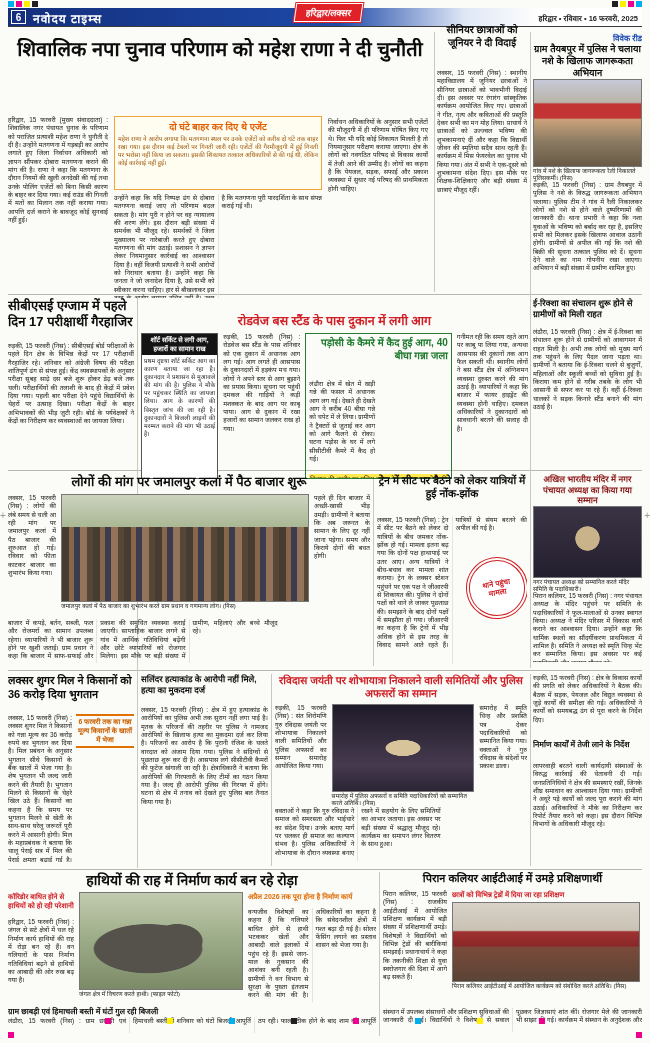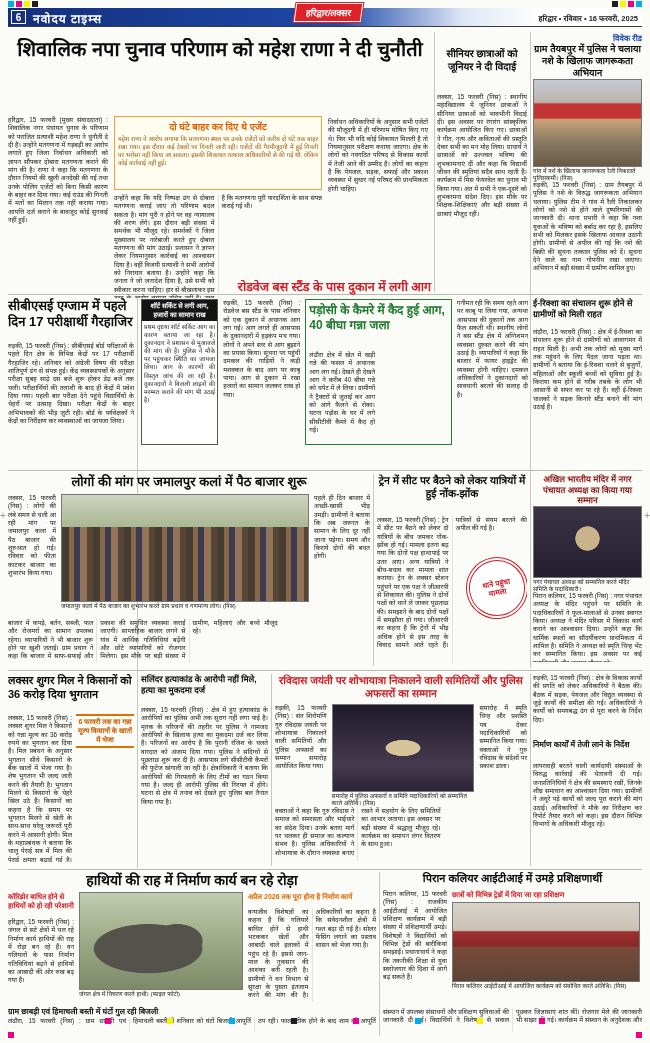--- a/index.html
+++ b/index.html
@@ -16,21 +16,21 @@
   .hl-red { color:#d01f26; }
   .hl-maroon { color:#8b1a1a; }
   .kicker { color:#1a4ab0; font-weight:bold; font-size:8px; text-align:right; height:11px; }
   .subhead-red { color:#d01f26; font-weight:bold; line-height:1.3; }
   .subhead-orange { color:#e06a00; font-weight:bold; font-size:7px; line-height:1.3; }
   .subhead-bold { font-weight:bold; font-size:8.5px; line-height:1.3; color:#101010; }
   .obox { border:1px solid #f0a43a; background:#fffcf0; padding:3px; height:74px; overflow:hidden; }
   .obox-hl { color:#e55f00; font-weight:bold; font-size:9.5px; text-align:center; margin-bottom:2px; }
   .obox-bt { color:#9a5200; font-size:6.2px; line-height:1.3; text-align:justify; }
   .gbox { border:1.5px solid #2a7a33; padding:3px; width:148px; height:100%; overflow:hidden; }
-  .gbox-hl { color:#1e7a2e; font-weight:bold; font-size:12px; line-height:1.25; text-align:left; margin-bottom:18px; }
+  .gbox-hl { color:#1e7a2e; font-weight:bold; font-size:10px; line-height:1.25; text-align:right; margin-bottom:18px; }
   .gbox-hi { background:#ffe94d; font-size:6.2px; line-height:1.3; text-align:justify; margin-top:2px; padding:1px; }
   .dbox { border:1px solid #555; width:78px; height:100%; overflow:hidden; background:#fff; }
   .dbox-h { background:#141414; color:#fff; font-size:6.6px; font-weight:bold; text-align:center; line-height:1.3; padding:2px; }
   .dbox-b { font-size:6.2px; line-height:1.3; text-align:justify; padding:2px; color:#222; }
   .photo { border:1px solid #777; }
   .cap { font-size:6px; line-height:1.2; color:#222; padding-top:1px; }
   .hrule { position:absolute; height:1px; background:#b8b8ae; }
   .vrule { position:absolute; width:1px; background:#c8c8be; }
   .sq { width:6px; height:6px; }
   .badge-circle { position:absolute; right:2px; top:44px; width:56px; height:56px; border:1.5px solid #d01f26; outline:1px solid #d01f26; outline-offset:2px; border-radius:50%; background:#fff; display:flex; align-items:center; justify-content:center; text-align:center; color:#d01f26; font-weight:bold; font-size:7.5px; line-height:1.2; transform:rotate(-10deg); padding:4px; }
@@ -44,24 +44,24 @@
   
   .photo-portrait { background:radial-gradient(circle at 50% 30%,#d8b49a 0 22%,transparent 23%),linear-gradient(180deg,#9aa4b8 0%,#5a6478 60%,#3a4250 100%); }
   .photo-awareness { background:linear-gradient(180deg,#c7c9d8 0%,#b9b3a8 26%,#c23333 28%,#c23333 44%,#caa27a 46%,#8a7a62 72%,#685a46 100%); }
   .photo-market { background:linear-gradient(180deg,#ccd3bf 0%,#aab894 30%,rgba(0,0,0,0) 30%),repeating-linear-gradient(90deg,#463c32 0 7px,#87664a 7px 12px,#3c3c4e 12px 18px,#93735a 18px 25px,#554636 25px 31px); }
   .photo-temple { background:radial-gradient(circle at 50% 45%,#c9b38a 0 18%,transparent 19%),linear-gradient(180deg,#3a3344,#241f2e); }
   .photo-ravidas { background:radial-gradient(ellipse 40% 30% at 50% 50%,#d8c49a 0 30%,transparent 32%),linear-gradient(180deg,#1f1b2a 0%,#463a4e 70%,#2a2435 100%); }
   .photo-elephant { background:radial-gradient(ellipse 34% 26% at 42% 58%,#55524c 0 97%,transparent 100%),radial-gradient(ellipse 16% 18% at 60% 50%,#55524c 0 96%,transparent 100%),linear-gradient(180deg,#c2cbb0 0%,#9fae8a 45%,#7c8a68 100%);}
   .photo-iti { background:linear-gradient(180deg,#d8d2c8 0%,#c9c2b4 35%,#a03030 37%,#8a2828 55%,#7a4a3a 57%,#5a4436 100%); }
   
   #art-lead{left:8px;top:38px;width:424px;height:260px}
-  #art-farewell{left:437px;top:48px;width:90px;height:260px}
+  #art-farewell{left:437px;top:24px;width:90px;height:260px}
   #art-awareness{left:533px;top:32px;width:109px;height:260px}
   #art-cbse{left:8px;top:298px;width:126px;height:168px}
-  #art-fire{left:141px;top:280px;width:387px;height:168px}
+  #art-fire{left:141px;top:314px;width:387px;height:168px}
   #art-erickshaw{left:533px;top:298px;width:109px;height:168px}
   #art-market{left:8px;top:474px;width:362px;height:192px}
   #art-train{left:377px;top:474px;width:150px;height:192px}
   #art-temple{left:533px;top:474px;width:109px;height:192px}
   #art-sugar{left:8px;top:674px;width:126px;height:192px}
   #art-murder{left:141px;top:674px;width:127px;height:192px}
   #art-ravidas{left:275px;top:674px;width:252px;height:192px}
   #art-meeting{left:533px;top:674px;width:109px;height:192px}
   #art-elephant{left:8px;top:872px;width:368px;height:164px}
   #art-iti{left:383px;top:872px;width:259px;height:164px}

